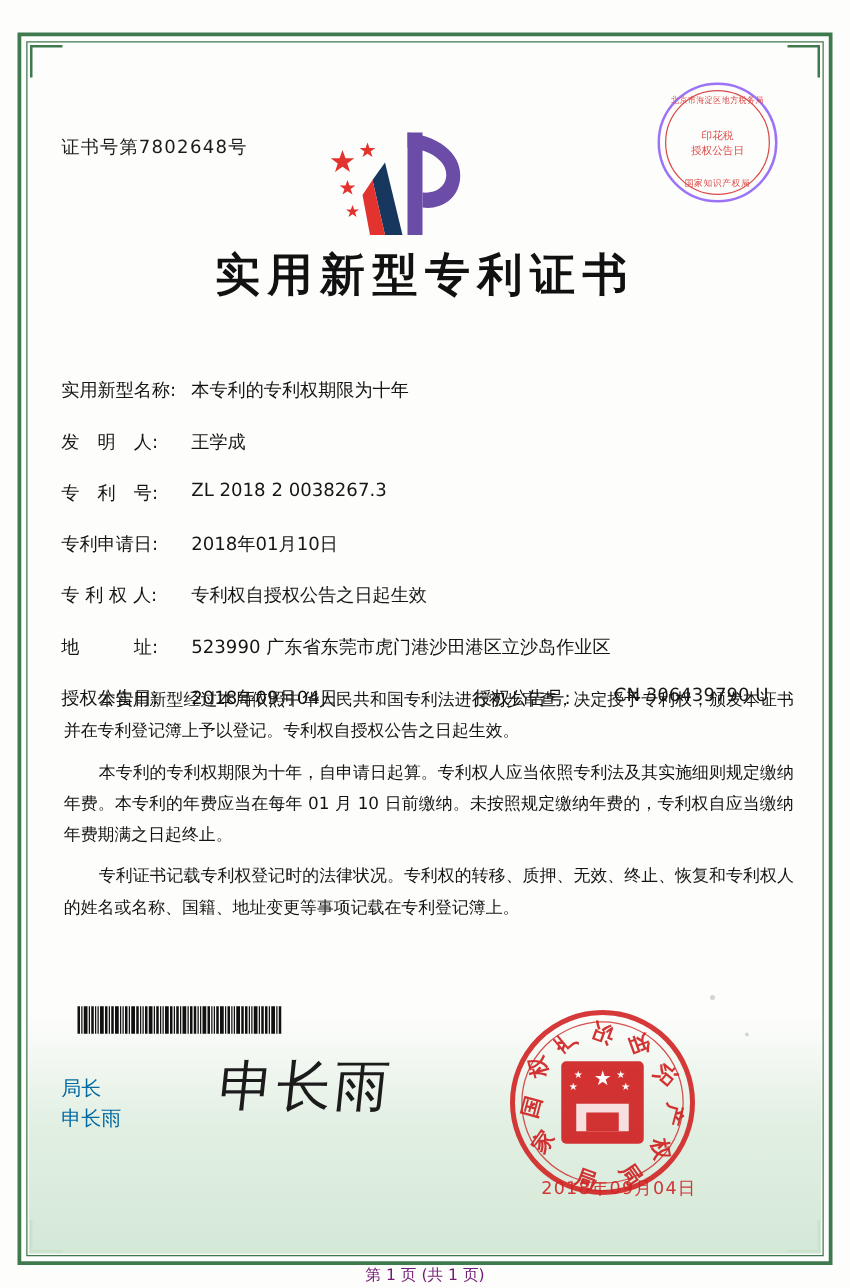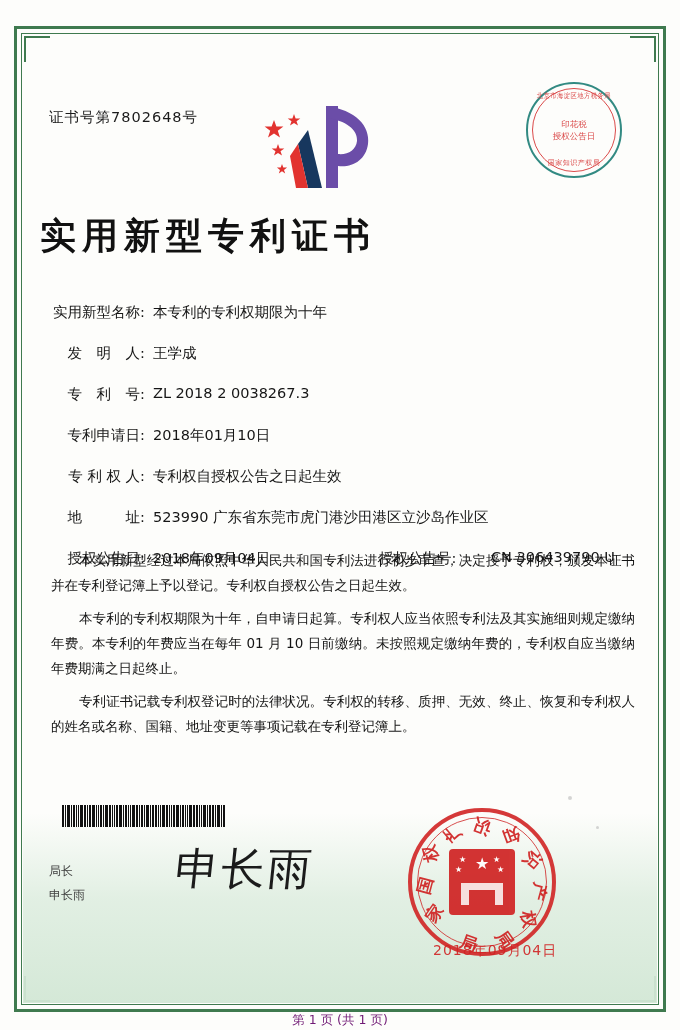--- a/index.html
+++ b/index.html
@@ -67,24 +67,24 @@
     font-size: 14.5px;
     color: #1b1b1b;
     letter-spacing: 1px;
     font-family: "DejaVu Sans", sans-serif;
   }
 
   
   .seal-top {
     position: absolute;
     right: 18px;
-    top: 22px;
+    top: 6px;
     width: 92px;
     height: 92px;
-    border: 2px solid #0f766e;
+    border: 2px solid #8b5cf6;
     border-radius: 50%;
     color: #d42a2a;
     opacity: .85;
   }
   .seal-top .ring {
     position: absolute;
     left: 4px; top: 4px; right: 4px; bottom: 4px;
     border: 1px solid #d42a2a;
     border-radius: 50%;
   }
@@ -119,35 +119,35 @@
     width: 130px;
     height: 95px;
   }
   .logo svg { display: block; }
 
   
   .doc-title {
     position: absolute;
     left: 0;
     right: 0;
-    top: 152px;
+    top: 136px;
+    text-align: center;
     font-family: "DejaVu Sans", sans-serif;
     font-weight: bold;
     font-size: 36px;
     letter-spacing: 6px;
     color: #111;
   }
 
   
   .fields {
     position: absolute;
     left: 9px;
     top: 243px;
     width: 585px;
-    text-align: right;
   }
   .field-row {
     position: relative;
     height: 41px;
     font-size: 14.5px;
     color: #161616;
     font-family: "DejaVu Sans", sans-serif;
   }
   .field-label {
     position: absolute;
@@ -218,24 +218,24 @@
     bottom: 27px;
     height: 190px;
     background: linear-gradient(to bottom, rgba(232,242,232,0) 0%, rgba(221,237,223,.85) 45%, rgba(210,231,213,.95) 100%);
   }
 
   
   .director {
     position: absolute;
     left: 9px;
     top: 800px;
-    font-size: 12px;
+    font-size: 16px;
     line-height: 24px;
-    color: #404040;
-    font-family: Liberation Mono, monospace;
+    color: #0369a1;
+    font-family: Liberation Sans, sans-serif;
   }
   .signature {
     position: absolute;
     left: 135px;
     top: 780px;
     width: 180px;
     height: 64px;
     font-family: "DejaVu Serif", serif;
     font-size: 44px;
     color: #1b1b1b;

